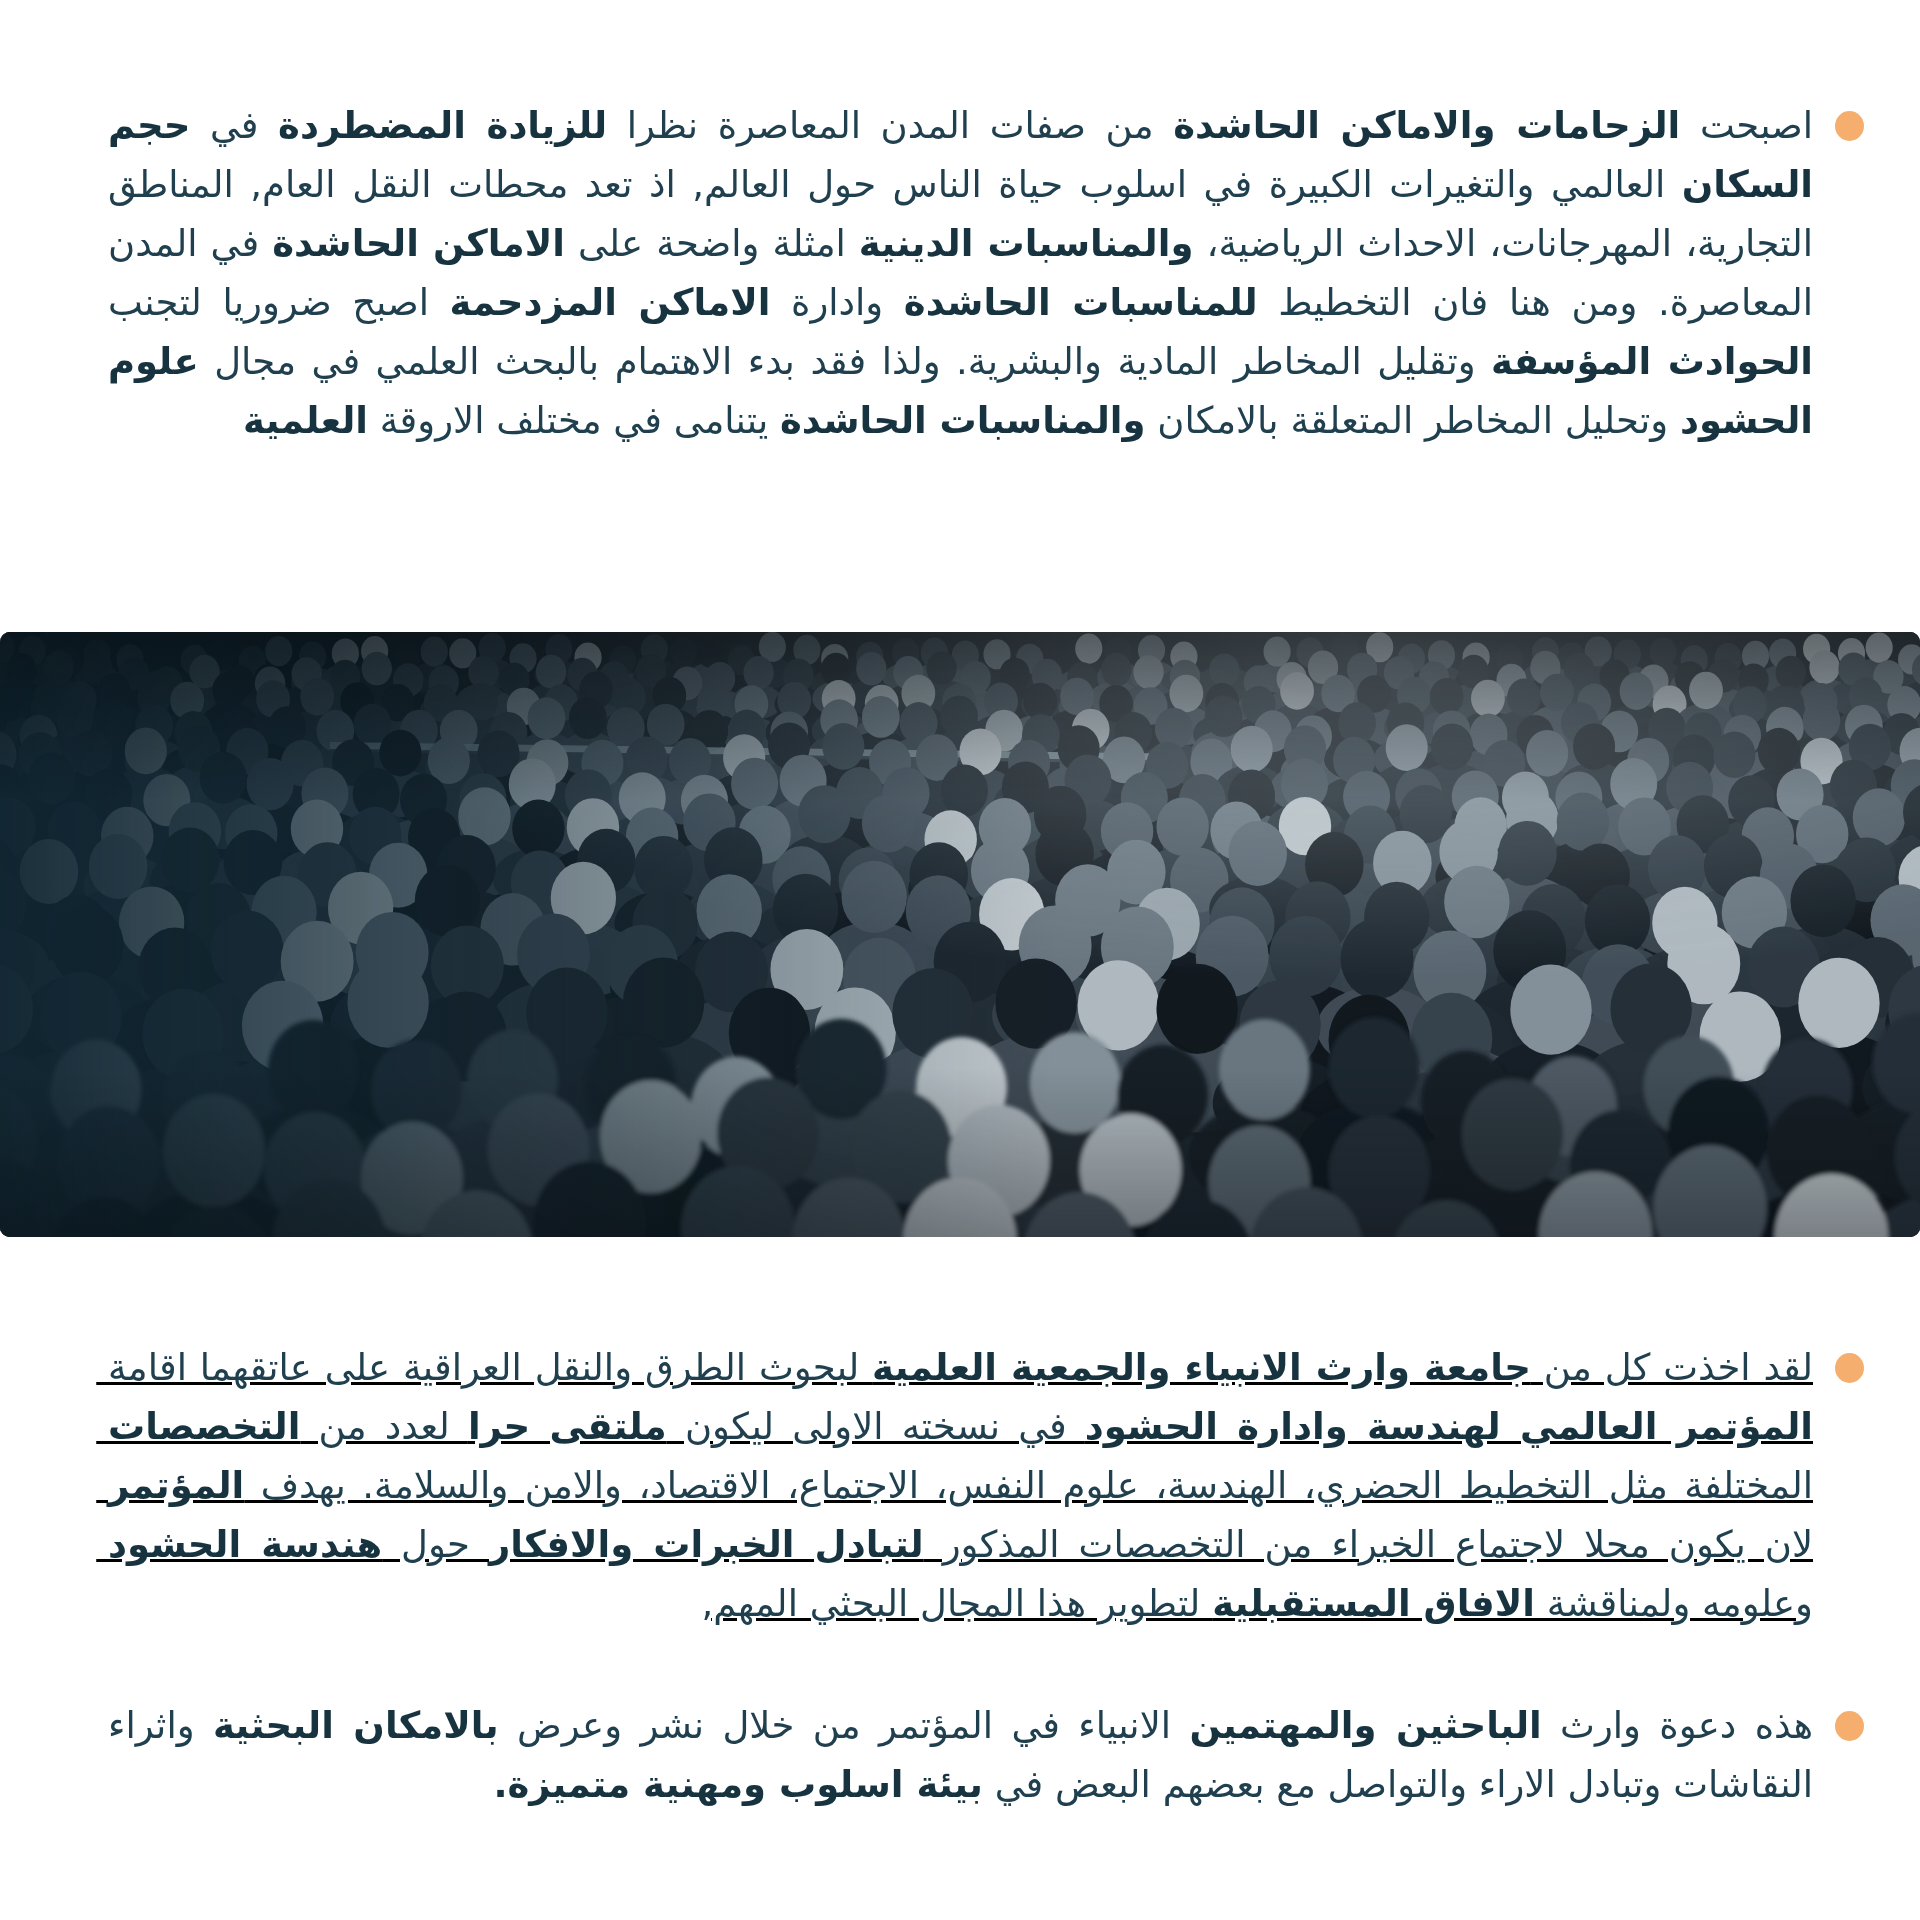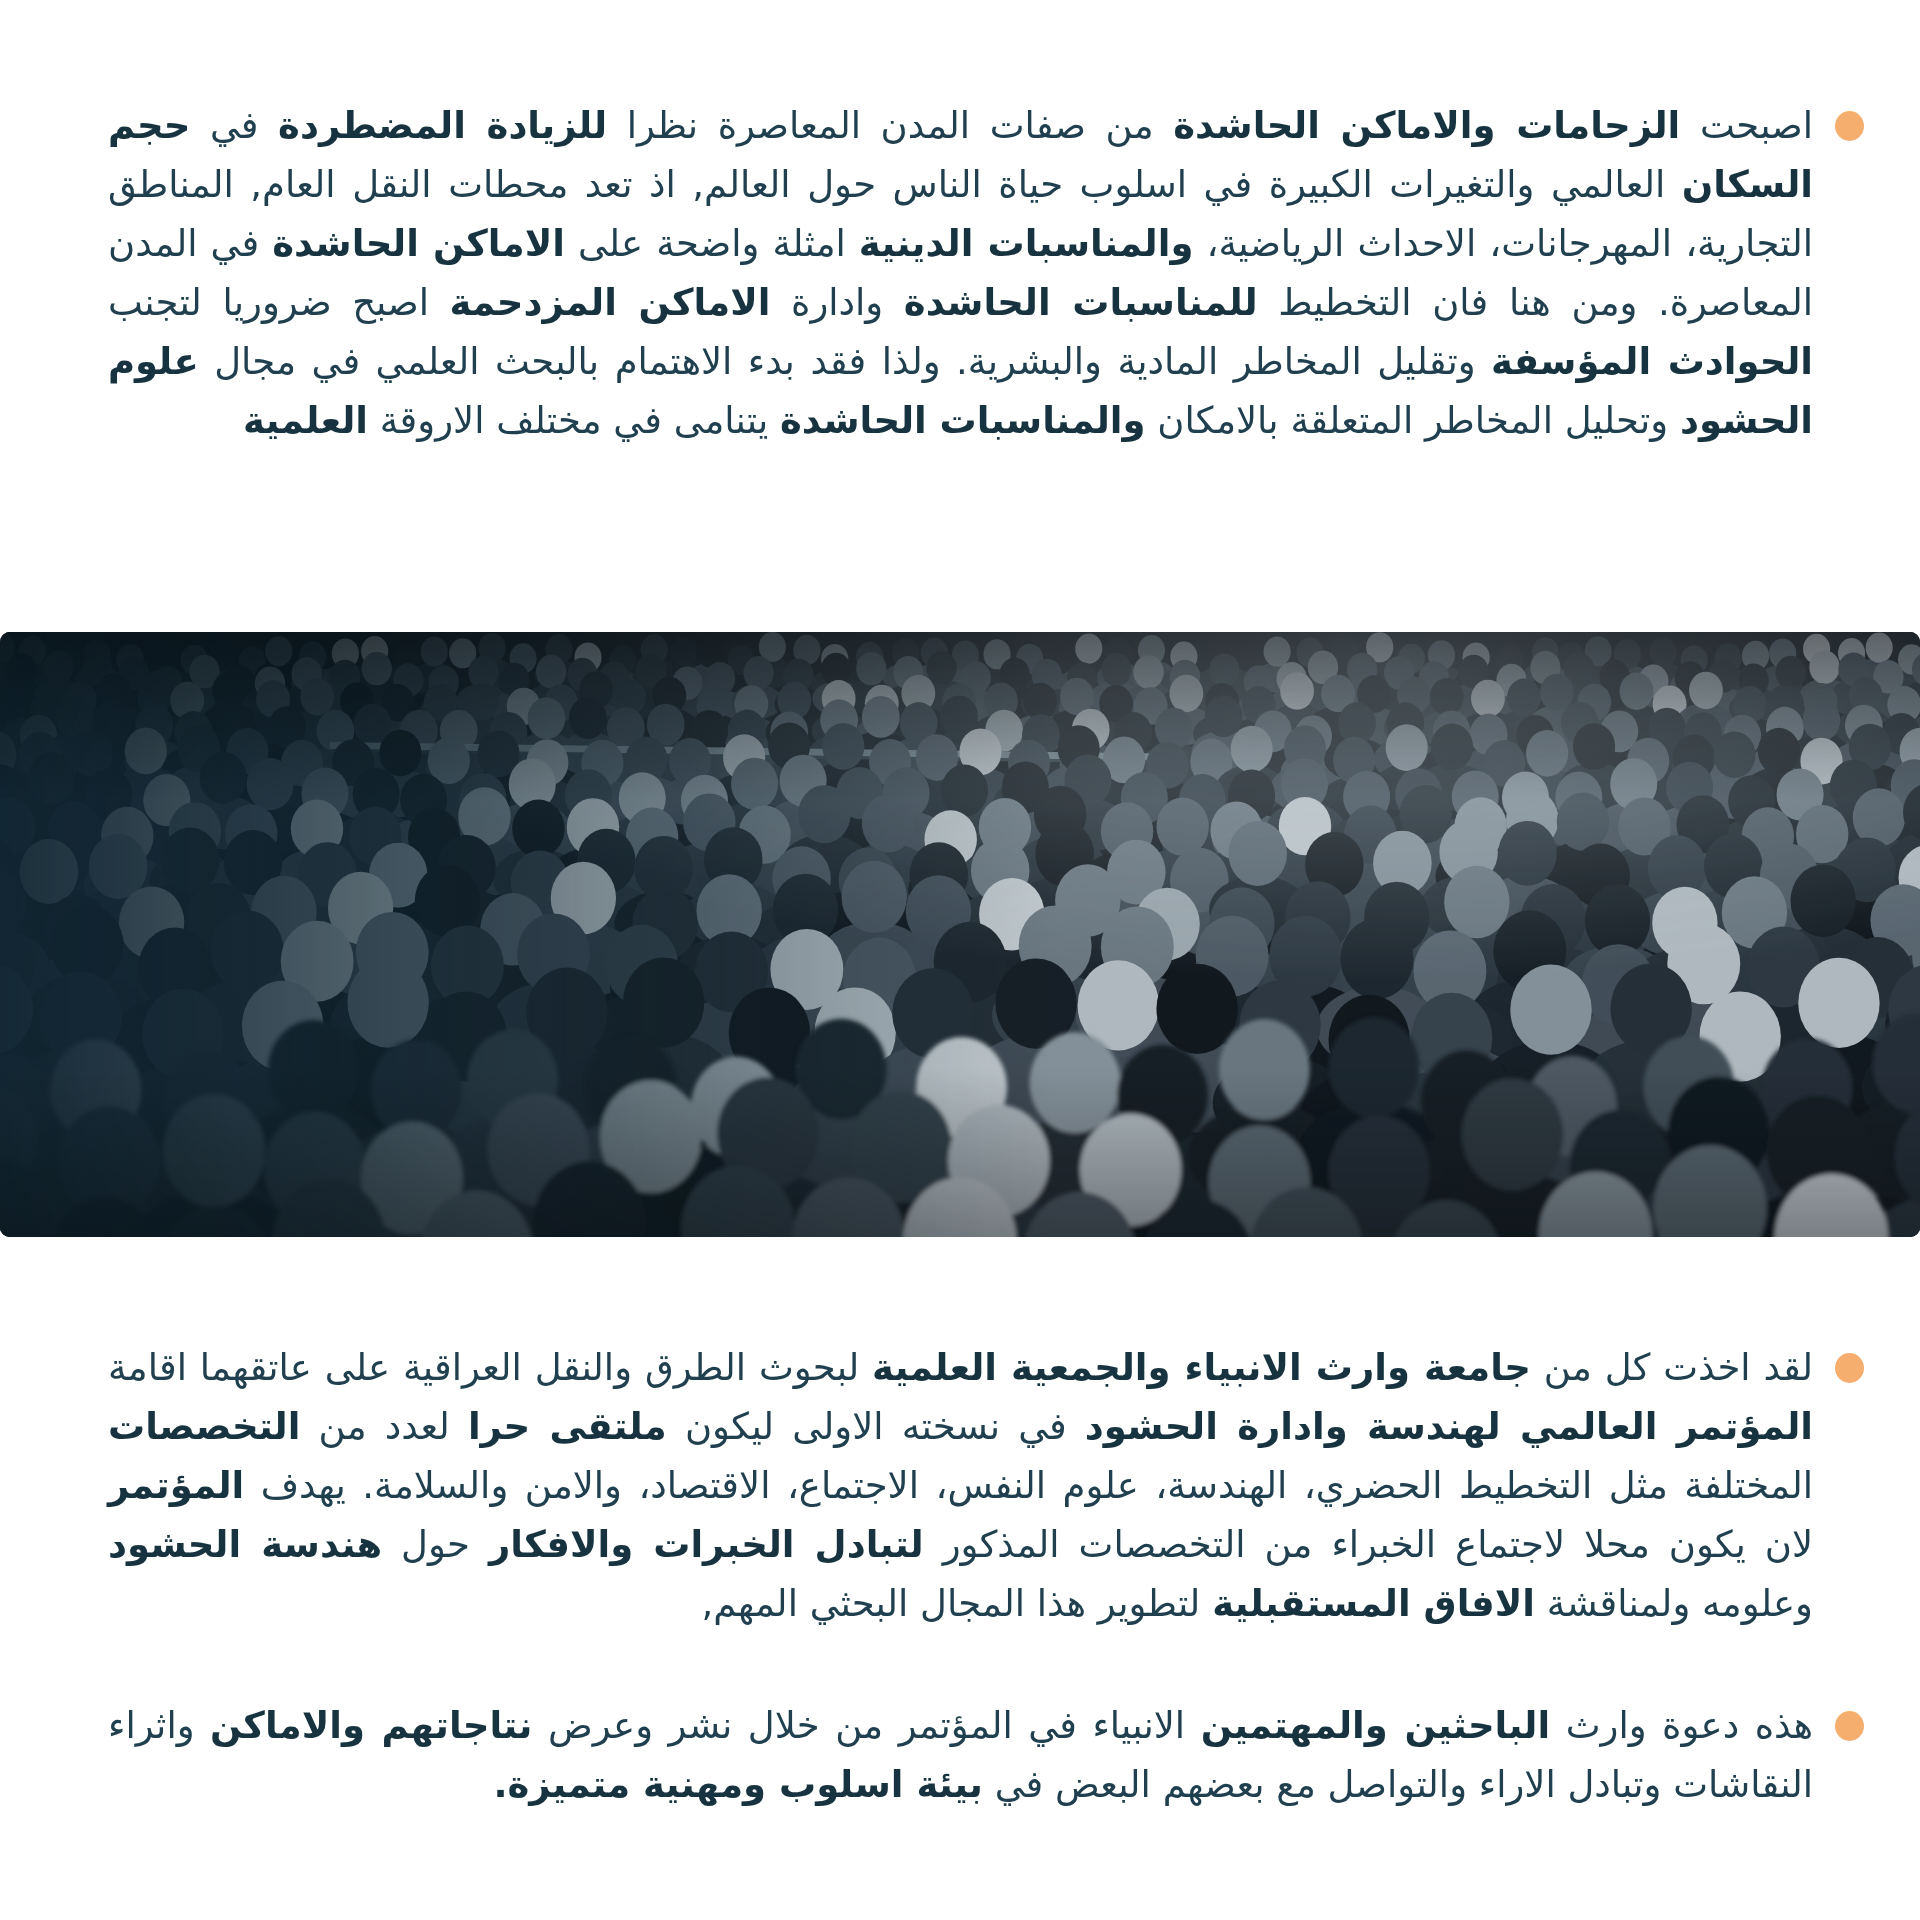--- a/index.html
+++ b/index.html
@@ -32,21 +32,21 @@
     color:var(--text,#20404F);
     text-align:justify;
     direction:rtl;
   }
   .ptext span{white-space:pre-wrap;}
   .ptext .b{
     font-weight:700;
     color:var(--bold,#17333F);
   }
   .p1{top:96px;}
-  .p2{top:1338px;}
+  .p2{top:1338px;text-decoration:underline;}
   .p3{top:1696px;}
   .photo{
     position:absolute;
     top:632px;left:0;
     width:1920px;height:605px;
     margin:0;
     border-radius:10px;
     overflow:hidden;
     background:#11161b;
   }
@@ -1073,16 +1073,16 @@
       </svg>
   </figure>
 
   <section class="para p2">
     <span class="bullet"></span>
     <p class="ptext"><span>لقد اخذت كل من </span><span class="b">جامعة وارث الانبياء والجمعية العلمية</span><span> لبحوث الطرق والنقل العراقية على عاتقهما اقامة </span><span class="b">المؤتمر العالمي لهندسة وادارة الحشود</span><span> في نسخته الاولى ليكون </span><span class="b">ملتقى حرا</span><span> لعدد من </span><span class="b">التخصصات</span><span> المختلفة مثل التخطيط الحضري، الهندسة، علوم النفس، الاجتماع، الاقتصاد، والامن والسلامة. يهدف </span><span class="b">المؤتمر</span><span> لان يكون محلا لاجتماع الخبراء من التخصصات المذكور </span><span class="b">لتبادل الخبرات والافكار</span><span> حول </span><span class="b">هندسة الحشود</span><span> وعلومه ولمناقشة </span><span class="b">الافاق المستقبلية</span><span> لتطوير هذا المجال البحثي المهم,</span></p>
   </section>
 
   <section class="para p3">
     <span class="bullet"></span>
-    <p class="ptext"><span>هذه دعوة وارث </span><span class="b">الباحثين والمهتمين</span><span> الانبياء في المؤتمر من خلال نشر وعرض </span><span class="b">نتاجاتهم والاماكن</span><span> واثراء النقاشات وتبادل الاراء والتواصل مع بعضهم البعض في </span><span class="b">بيئة اسلوب ومهنية متميزة.</span></p>
+    <p class="ptext"><span>هذه دعوة وارث </span><span class="b">الباحثين والمهتمين</span><span> الانبياء في المؤتمر من خلال نشر وعرض </span><span class="b">بالامكان البحثية</span><span> واثراء النقاشات وتبادل الاراء والتواصل مع بعضهم البعض في </span><span class="b">بيئة اسلوب ومهنية متميزة.</span></p>
   </section>
 
 </div>
 
 </body></html>

